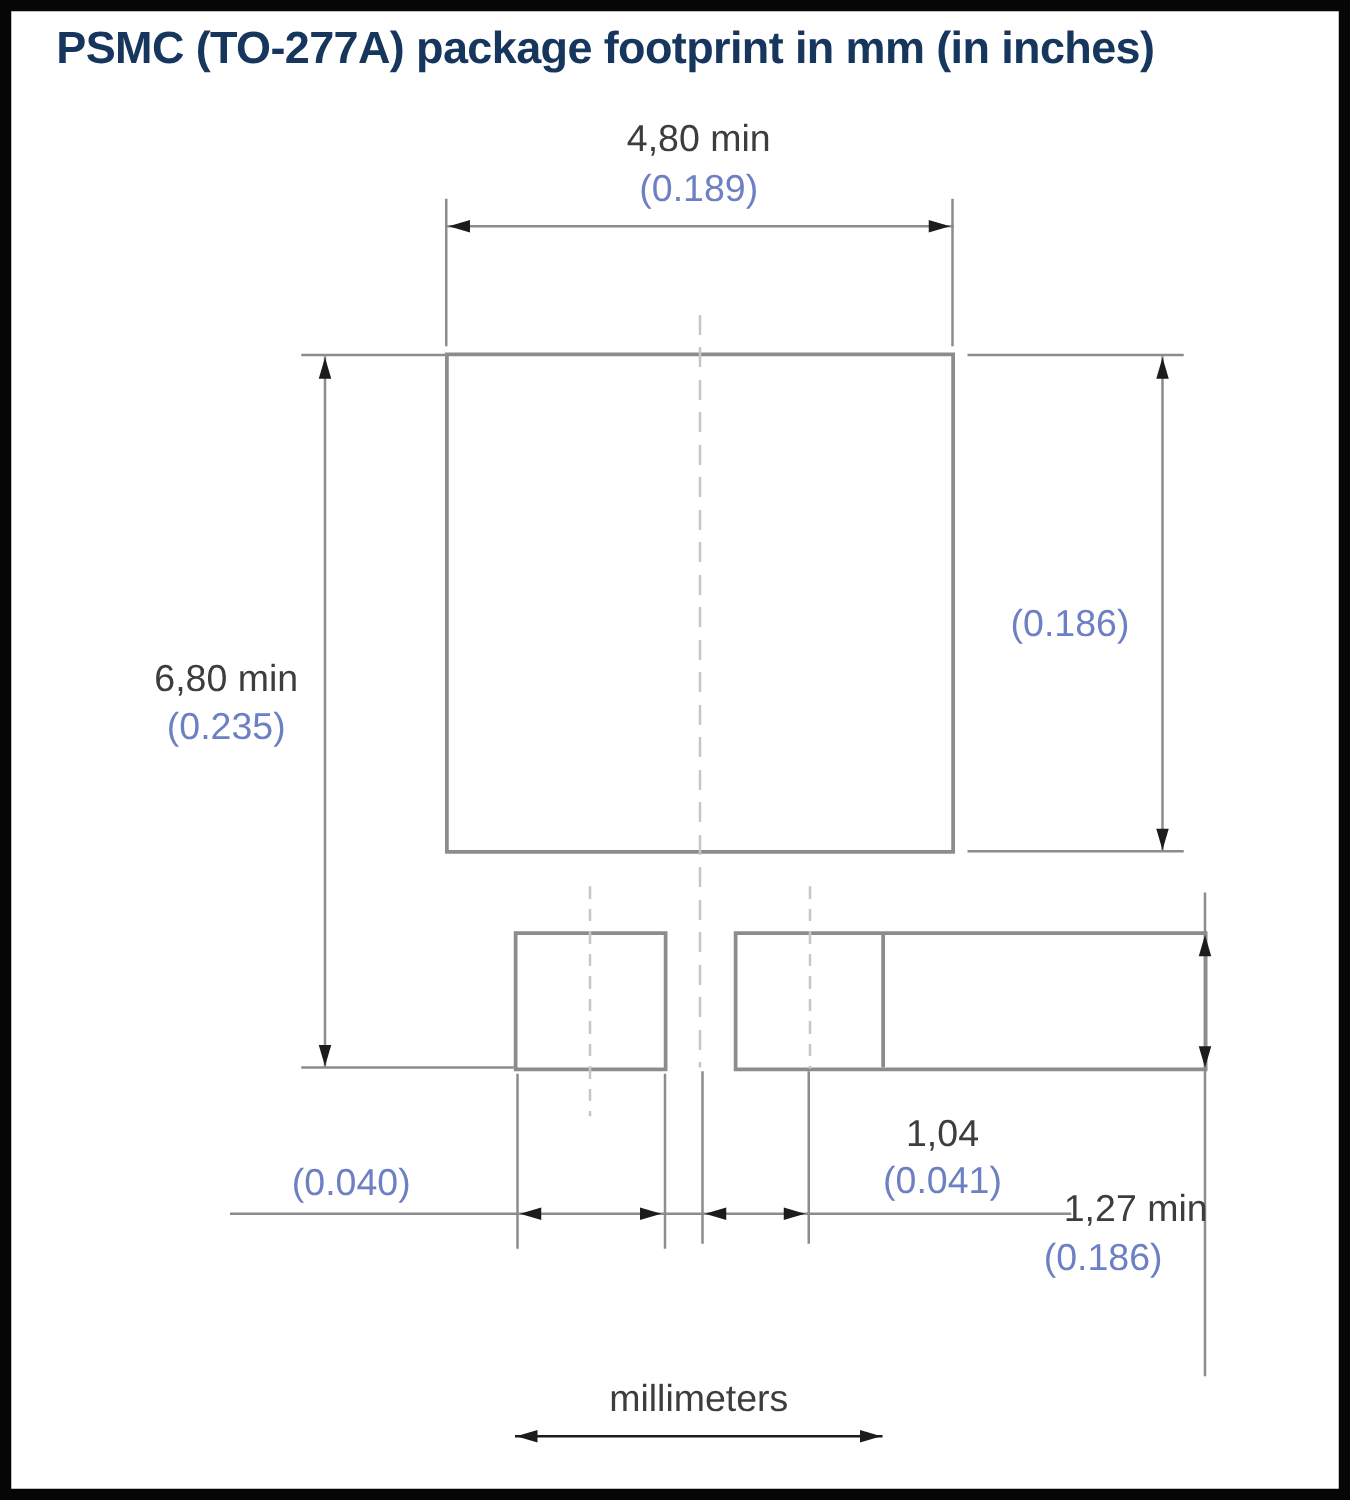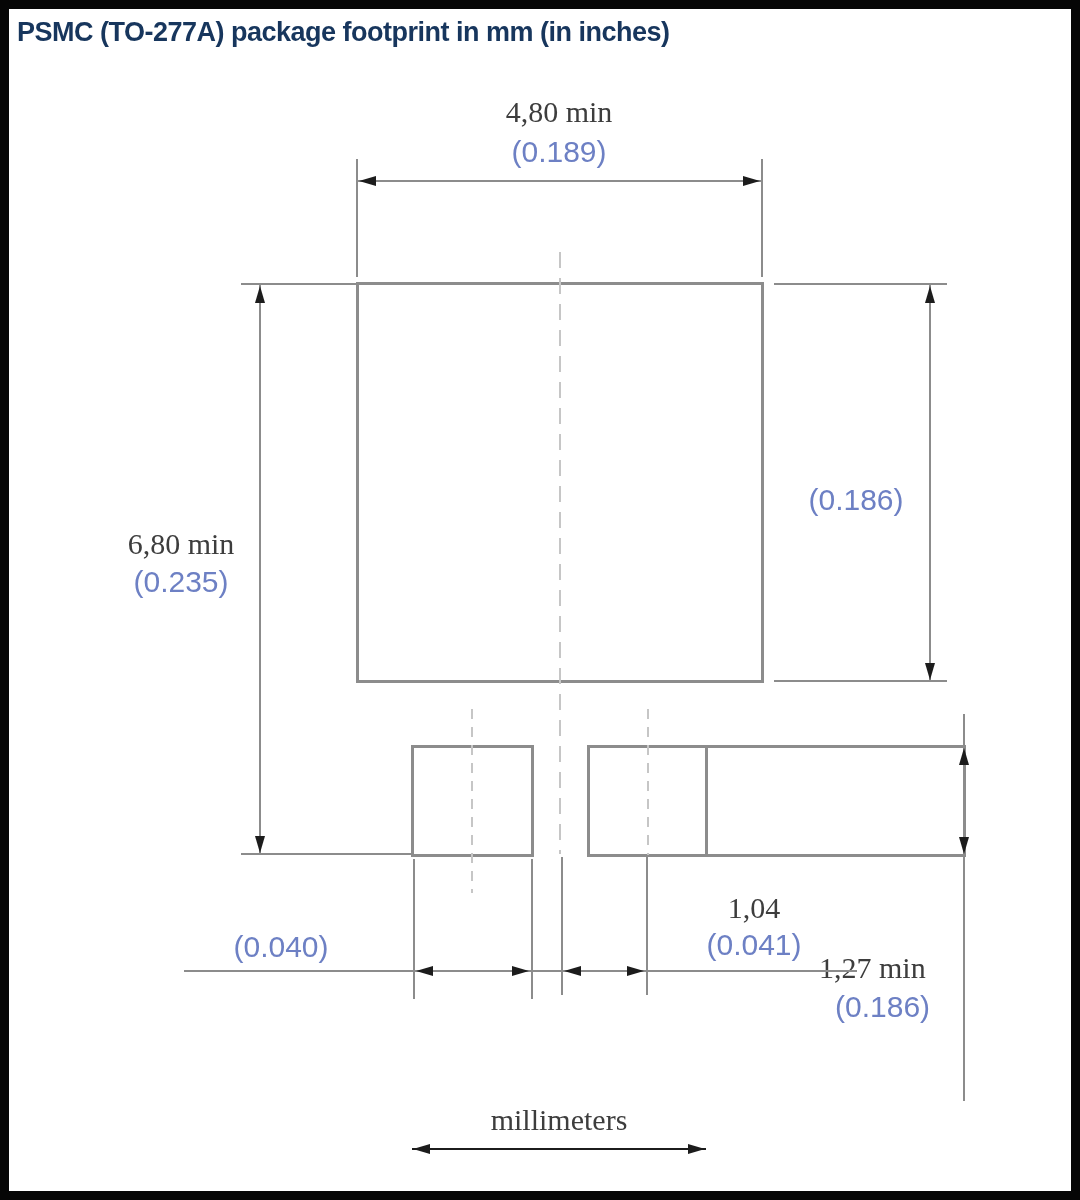--- a/index.html
+++ b/index.html
@@ -4,22 +4,22 @@
 <style>
   :root{
     --title_text:#17365d; --metric_text:#3d3d3d; --inch_text:#6d80c4;
     --line:#8c8c8c; --cline:#c6c6c6; --arrow:#1c1c1c; --frame:#060606;
   }
   html,body{margin:0;padding:0;background:#ffffff;}
   #page{position:relative;width:1080px;height:1200px;background:#ffffff;
         border:9px solid var(--frame);box-sizing:border-box;overflow:hidden;
         font-family:"Liberation Sans", sans-serif;}
   .abs{position:absolute;}
-  .title{font-size:27px;font-weight:bold;color:var(--title_text);white-space:nowrap;letter-spacing:-0.5px;}
-  .mm{font-size:30px;color:var(--metric_text);white-space:nowrap;font-family:Liberation Serif, serif;}
+  .title{font-size:36px;font-weight:bold;color:var(--title_text);white-space:nowrap;letter-spacing:-0.5px;margin-left:28px;}
+  .mm{font-size:30px;color:var(--metric_text);white-space:nowrap;}
   .in{font-size:30px;color:var(--inch_text);white-space:nowrap;}
   .ctr{text-align:center;}
   .hline{position:absolute;height:2px;background:var(--line);}
   .vline{position:absolute;width:2px;background:var(--line);}
   .rect{position:absolute;border:3px solid var(--line);background:transparent;box-sizing:border-box;}
   .cline-v{position:absolute;width:2px;
     background:repeating-linear-gradient(to bottom,var(--cline) 0 16px,transparent 16px 26px);}
   .cline-v.short{background:repeating-linear-gradient(to bottom,var(--cline) 0 10px,transparent 10px 18px);}
   .arr{position:absolute;width:0;height:0;}
   .arr.l{border-top:5px solid transparent;border-bottom:5px solid transparent;border-right:17px solid var(--arrow);}
@@ -63,21 +63,21 @@
   <div class="hline" style="left:232px;top:844px;width:170px;"></div>
   <div class="vline" style="left:250px;top:276px;height:569px;"></div>
   <div class="arr u" style="left:246px;top:277px;"></div>
   <div class="arr d" style="left:246px;top:827px;"></div>
   <div class="abs mm ctr" style="left:82px;top:518px;width:180px;">6,80 min</div>
   <div class="abs in ctr" style="left:82px;top:556px;width:180px;">(0.235)</div>
 
   <div class="vline" style="left:954px;top:705px;height:387px;"></div>
   <div class="arr u" style="left:950px;top:739px;"></div>
   <div class="arr d" style="left:950px;top:828px;"></div>
-  <div class="abs mm" style="left:810px;top:942px;">1,27 min</div>
+  <div class="abs mm" style="left:842px;top:942px;">1,27 min</div>
   <div class="abs in" style="left:826px;top:981px;">(0.186)</div>
 
   <div class="vline" style="left:404px;top:850px;height:140px;"></div>
   <div class="vline" style="left:522px;top:850px;height:140px;"></div>
   <div class="vline" style="left:552px;top:848px;height:138px;"></div>
   <div class="vline" style="left:637px;top:848px;height:138px;"></div>
   <div class="hline" style="left:175px;top:961px;width:673px;"></div>
   <div class="arr l" style="left:407px;top:957px;"></div>
   <div class="arr r" style="left:503px;top:957px;"></div>
   <div class="arr l" style="left:555px;top:957px;"></div>

